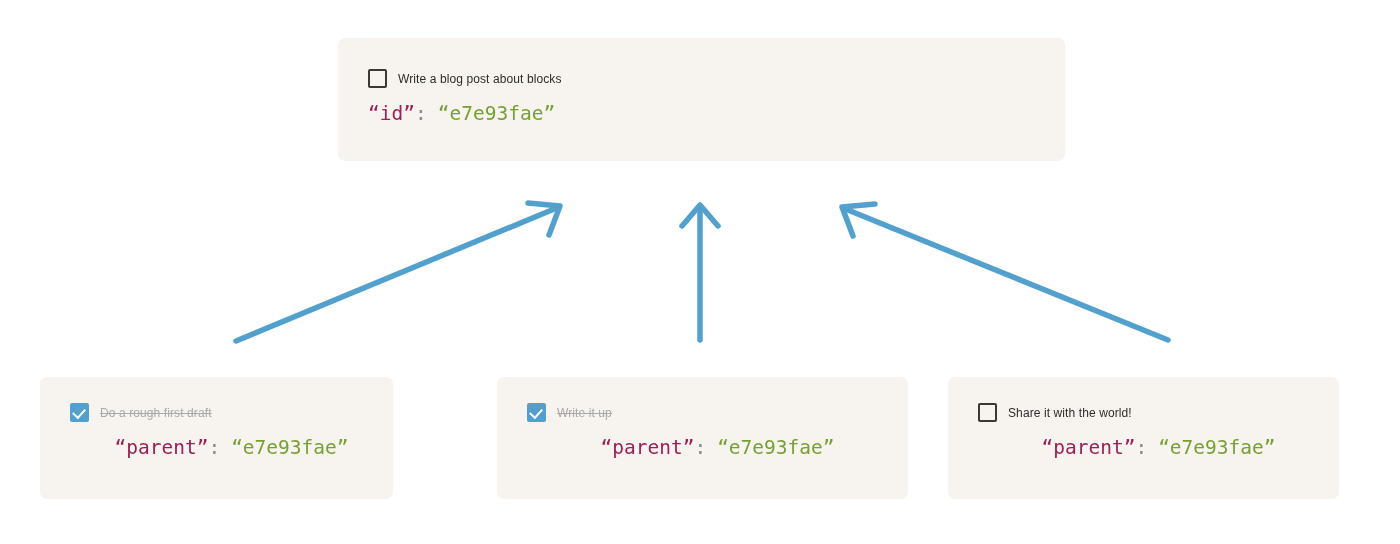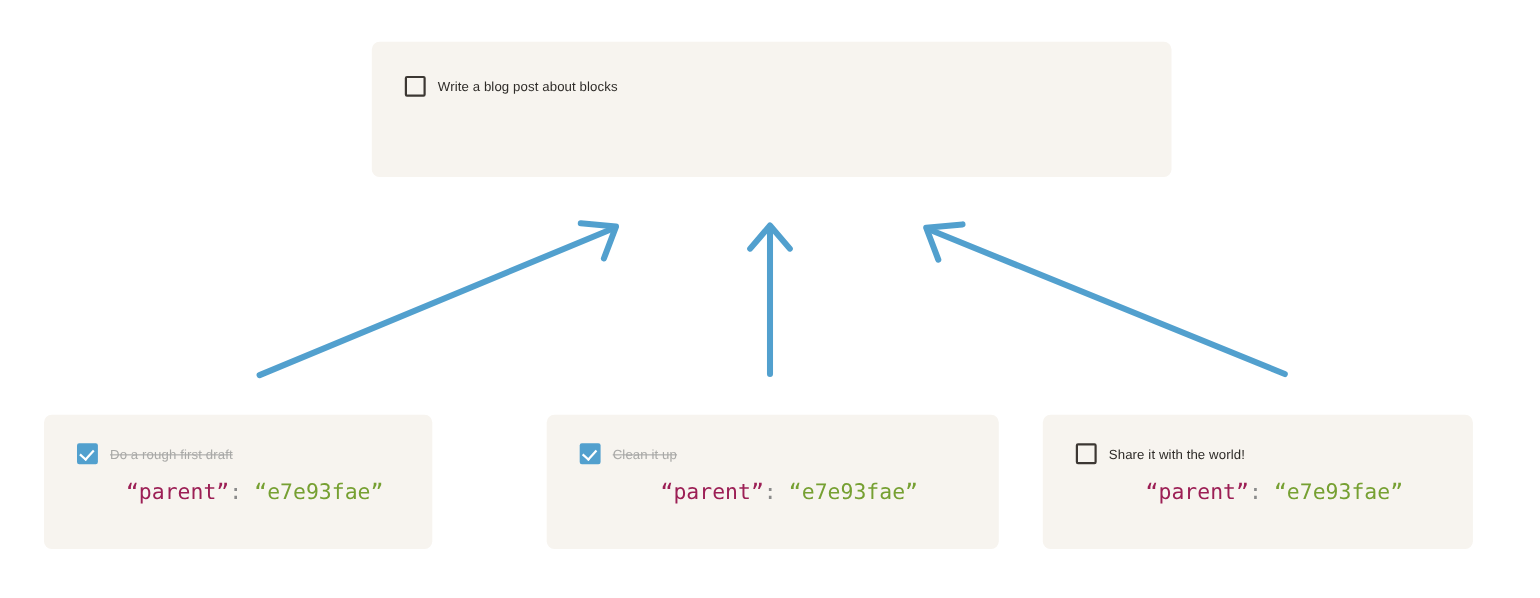--- a/index.html
+++ b/index.html
@@ -144,36 +144,39 @@
         <path d="M875,204 L842,207 L853,236"></path>
       </g>
     </g>
   </svg>
 
   <div class="card card-top">
     <div class="task-row">
       <span class="checkbox"></span>
       <span class="task-label">Write a blog post about blocks</span>
     </div>
+    <div class="kv-row">
+      <span class="kv-key">“id”</span><span class="kv-colon">:</span><span class="kv-gap"></span><span class="kv-val">“e7e93fae”</span>
+    </div>
   </div>
 
   <div class="card card-b1">
     <div class="task-row">
       <span class="checkbox checked"></span>
       <span class="task-label done">Do a rough first draft</span>
     </div>
     <div class="kv-row">
       <span class="kv-key">“parent”</span><span class="kv-colon">:</span><span class="kv-gap"></span><span class="kv-val">“e7e93fae”</span>
     </div>
   </div>
 
   <div class="card card-b2">
     <div class="task-row">
       <span class="checkbox checked"></span>
-      <span class="task-label done">Clean it up</span>
+      <span class="task-label done">Write it up</span>
     </div>
     <div class="kv-row">
       <span class="kv-key">“parent”</span><span class="kv-colon">:</span><span class="kv-gap"></span><span class="kv-val">“e7e93fae”</span>
     </div>
   </div>
 
   <div class="card card-b3">
     <div class="task-row">
       <span class="checkbox"></span>
       <span class="task-label">Share it with the world!</span>

